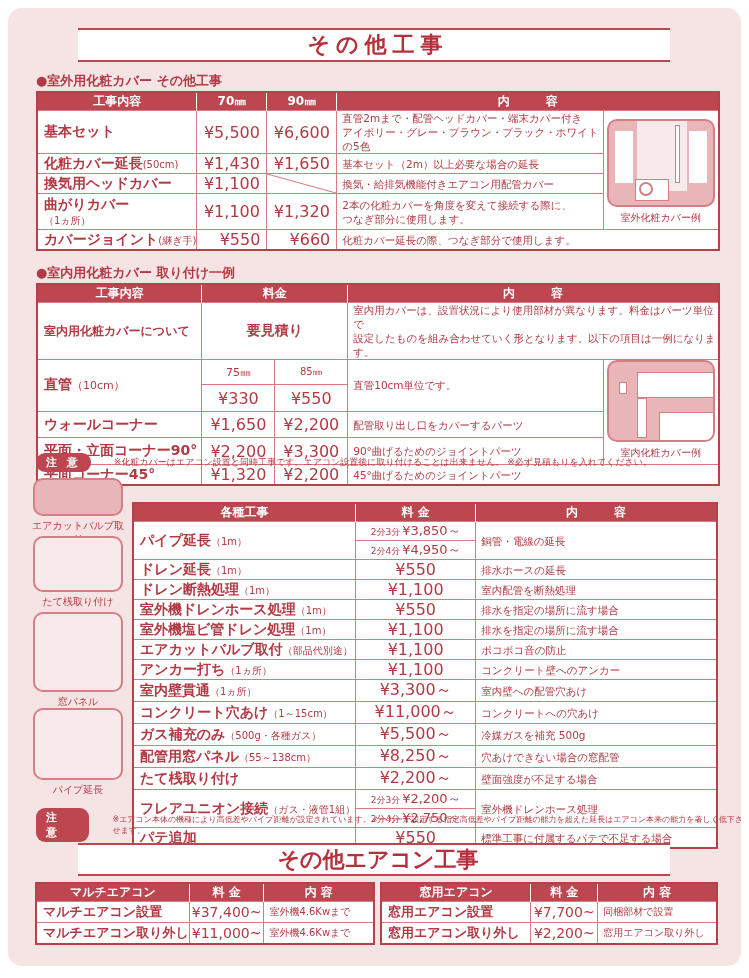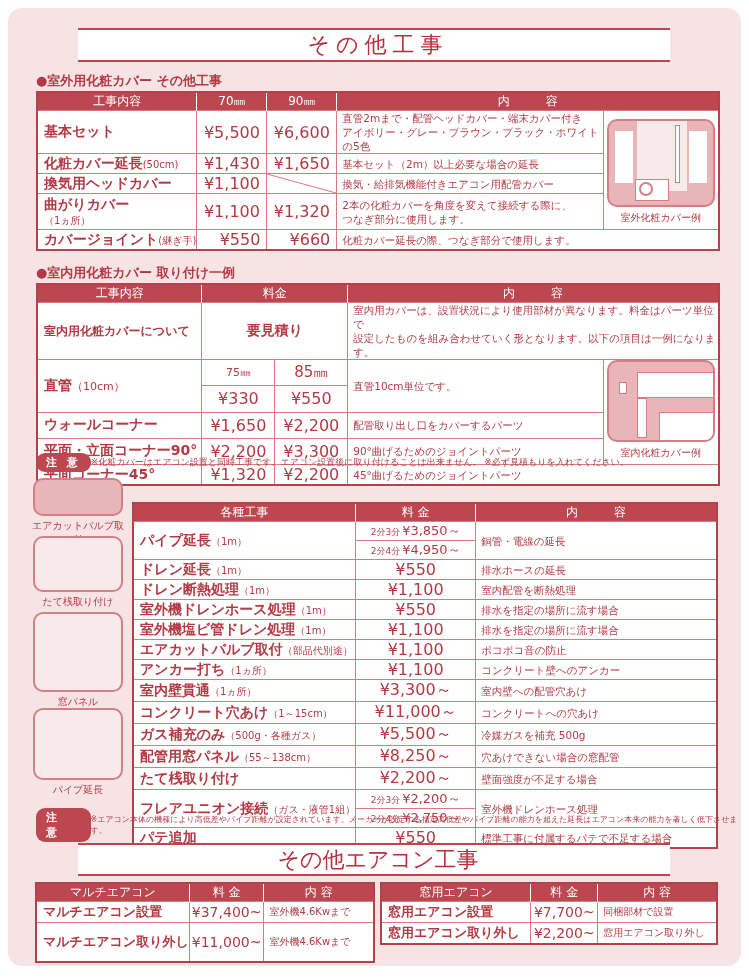--- a/index.html
+++ b/index.html
@@ -1,33 +1,33 @@
 <!DOCTYPE html>
 <html><head>
 <meta charset="utf-8">
 <style>
   * { box-sizing: border-box; margin: 0; padding: 0; }
   html, body { width: 749px; height: 978px; background: #ffffff; overflow: hidden; }
   body { font-family: "DejaVu Sans", "Liberation Sans", sans-serif; color: #b23a44; position: relative; }
   .panel { position: absolute; left: 8px; top: 8px; width: 733px; height: 958px; background: #f6e4e5; border-radius: 14px; }
-  .banner { position: absolute; left: 78px; width: 592px; height: 34px; background: #fff; border-top: 2px solid #c0444d; border-bottom: 2px solid #c0444d; text-align: center; font-weight: normal; color: #b62f3b; padding-left: 8px; }
+  .banner { position: absolute; left: 78px; width: 592px; height: 34px; background: #fff; border-top: 2px solid #c0444d; border-bottom: 2px solid #c0444d; text-align: center; font-weight: bold; color: #b62f3b; padding-left: 8px; }
   .banner span { display: inline-block; line-height: 30px; font-size: 22px; letter-spacing: 6px; }
   .sec-title { position: absolute; left: 36px; font-size: 13px; font-weight: bold; color: #b23a44; }
   table { border-collapse: collapse; position: absolute; background: #fff; }
   table.t { border: 2px solid #b5414a; }
-  th { background: #bd4750; color: #fff; font-weight: normal; font-size: 12px; height: 18px; border-left: 1px solid #fff; margin-top: 25px; }
+  th { background: #bd4750; color: #fff; font-weight: bold; font-size: 12px; height: 18px; border-left: 1px solid #fff; margin-top: 25px; }
   th:first-child { border-left: none; }
   td { border: 1px solid #d97a82; color: #b23a44; vertical-align: middle; }
   .name { font-weight: bold; font-size: 14px; padding-left: 6px; white-space: nowrap; }
   .name small { font-size: 10px; font-weight: normal; }
   .price { font-size: 16px; text-align: center; white-space: nowrap; }
   .desc { font-size: 10.5px; padding-left: 5px; line-height: 14px; }
   .img-cell { background: #fff; text-align: center; vertical-align: bottom; font-size: 10px; padding-bottom: 4px; }
   .pic { width: 108px; height: 88px; margin: 0 auto 4px; border-radius: 10px; background: #e8b5b9; border: 2px solid #d67e86; position: relative; overflow: hidden; }
-  .note { position: absolute; left: 36px; font-size: 9px; color: #b23a44; display: flex; align-items: center; gap: 0; }
+  .note { position: absolute; left: 36px; font-size: 9px; color: #b23a44; display: flex; align-items: center; gap: 23px; }
   .note-badge { background: #bd4750; color: #fff; font-weight: bold; font-size: 11px; padding: 2px 10px; border-radius: 9px; letter-spacing: 3px; }
   .side-pic { position: absolute; left: 33px; width: 90px; border-radius: 10px; background: #e8b5b9; border: 2px solid #d67e86; }
   .side-label { position: absolute; left: 28px; width: 100px; text-align: center; font-size: 10px; color: #b23a44; }
   .sub-price { font-size: 13px; text-align: center; white-space: nowrap; }
   .sub-price b { font-size: 9px; font-weight: normal; margin-right: 2px; }
   .slash { position: relative; }
   .slash::after { content: ""; position: absolute; left: 0; top: 0; width: 100%; height: 100%; background: linear-gradient(to top right, transparent calc(50% - 1px), #d97a82 50%, transparent calc(50% + 1px)); }
   .b2 .name { font-size: 13px; }
   .b2 .price { font-size: 14px; }
   .b2 .desc { font-size: 10px; }
@@ -129,21 +129,21 @@
     <td class="name" style="font-size:12px">室内用化粧カバーについて</td>
     <td colspan="2" class="price" style="font-weight:bold;font-size:14px">要見積り</td>
     <td colspan="2" class="desc">
           <div>室内用カバーは、設置状況により使用部材が異なります。料金はパーツ単位で</div>
           <div>設定したものを組み合わせていく形となります。以下の項目は一例になります。</div>
         </td>
   </tr>
   <tr style="height:19px">
     <td rowspan="2" class="name"><span>直管</span><small style="font-size:11px">（10cm）</small></td>
     <td class="sub-price" style="font-size:11px">75㎜</td>
-    <td class="sub-price" style="font-size:15px">85㎜</td>
+    <td class="sub-price" style="font-size:10px">85㎜</td>
     <td rowspan="2" class="desc">直管10cm単位です。</td>
     <td rowspan="4" class="img-cell">
       <div class="pic" style="height:82px">
         <div style="position:absolute;left:28px;top:10px;width:78px;height:26px;background:#fff;border:1px solid #d67e86;"></div>
         <div style="position:absolute;left:10px;top:20px;width:8px;height:12px;border:1px solid #d67e86;background:#fff"></div>
         <div style="position:absolute;left:28px;top:36px;width:10px;height:40px;background:#fff;border:1px solid #d67e86;"></div>
         <div style="position:absolute;left:50px;top:50px;width:56px;height:30px;background:#fff;border:1px solid #d67e86;"></div>
       </div>
       <div>室内化粧カバー例</div>
     </td>
@@ -297,21 +297,21 @@
       <tr>
     <th>マルチエアコン</th>
     <th>料 金</th>
     <th>内 容</th>
   </tr>
   <tr style="height:21px">
         <td class="name">マルチエアコン設置</td>
         <td class="price">¥37,400~</td>
         <td class="desc">室外機4.6Kwまで</td>
       </tr>
-  <tr style="height:39px">
+  <tr style="height:21px">
         <td class="name">マルチエアコン取り外し</td>
         <td class="price">¥11,000~</td>
         <td class="desc">室外機4.6Kwまで</td>
       </tr>
 </tbody>
   </table>
 
 <table class="t b2" style="left:380px; top:882px; width:338px;">
   <colgroup>
       <col style="width:150px">

